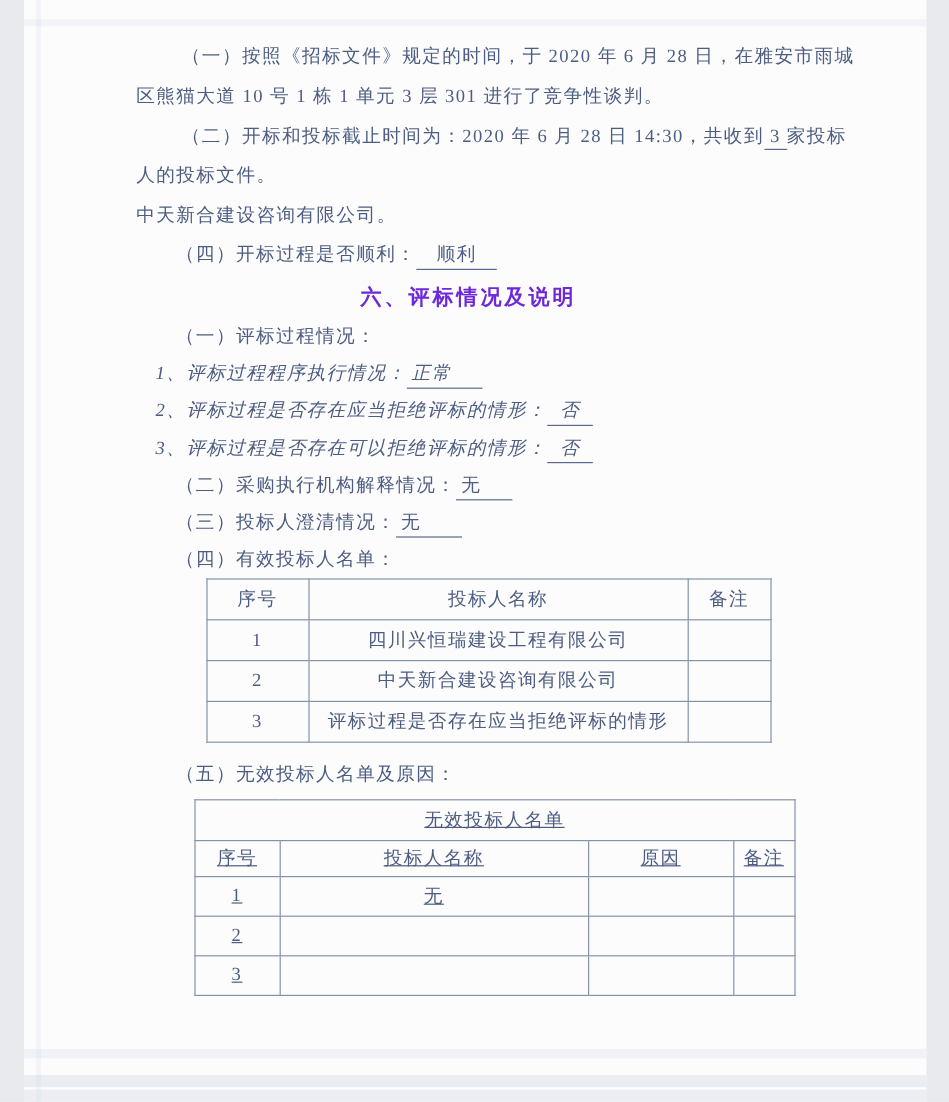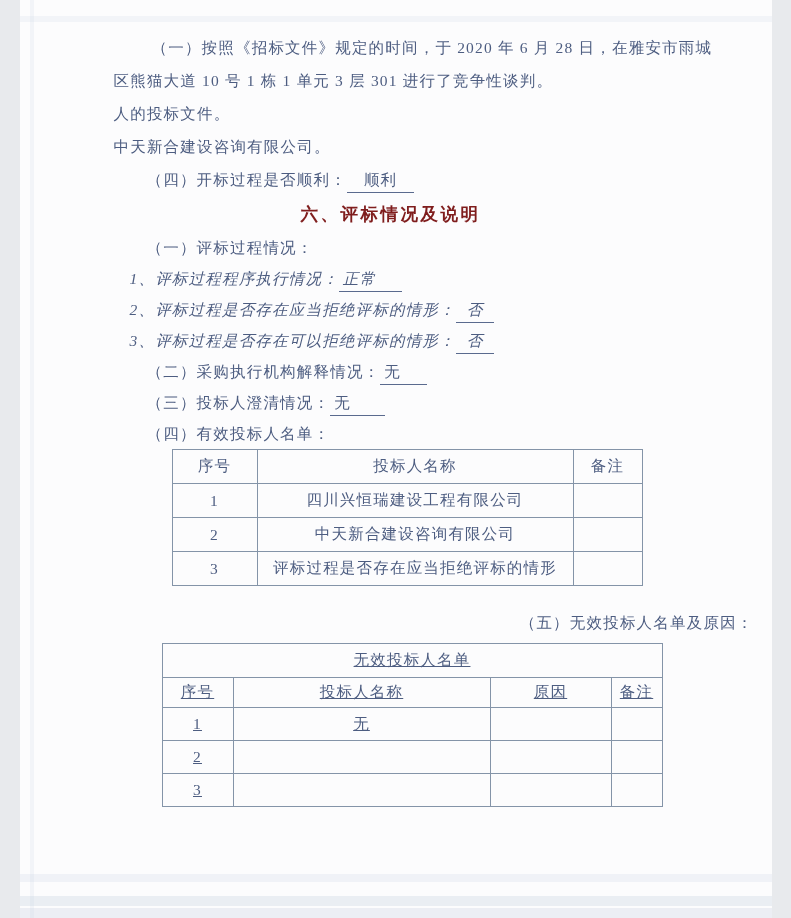--- a/index.html
+++ b/index.html
@@ -42,21 +42,21 @@
   .ul-both{padding-left:17px;padding-right:17px;}
   .ul-right{padding-left:4px;padding-right:26px;}
   .ul-right-lg{padding-left:4px;padding-right:34px;}
   .ul-small{padding-left:11px;padding-right:11px;}
 
   .heading{
     margin:0;margin-left:-24px;
     height:36px;line-height:36px;
     text-align:center;width:602px;
     font-weight:bold;font-size:17.5px;
-    color:#7f1d1d;letter-spacing:2.5px;
+    color:#6d28d9;letter-spacing:2.5px;
   }
 
   table{
     border-collapse:collapse;
     table-layout:fixed;
     font-size:15.5px;letter-spacing:1.2px;color:#4d5d81;
   }
   td,th{
     border:1px solid #8494a8;
     text-align:center;vertical-align:middle;
@@ -65,38 +65,39 @@
     padding:0 2px;
     margin-left:12px;
   }
   .t-valid{margin-left:58px;margin-top:0;width:470px;}
   .t-valid td,.t-valid th{height:33px;}
   .t-valid tbody td{height:33px;}
   .t-invalid{margin-left:48px;margin-top:5px;width:500px;text-decoration:underline;}
   .t-invalid .title-row th{height:33px;}
   .t-invalid .head-row th{height:29px;}
   .t-invalid tbody td{height:32px;}
-  .spacer685{margin-top:22px;height:30px;line-height:30px;text-align:right;}
+  .spacer685{margin-top:12px;height:30px;line-height:30px;}
 </style>
 </head>
 <body>
 
 <div class="page">
 
   <div class="artifact a1"></div>
   <div class="artifact a2"></div>
   <div class="artifact a3"></div>
   <div class="artifact a4"></div>
   <div class="aleft"></div>
 
   <div class="content">
 
     <p class="line indent">（一）按照《招标文件》规定的时间，于 2020 年 6 月 28 日，在雅安市雨城</p>
     <p class="line">区熊猫大道 10 号 1 栋 1 单元 3 层 301 进行了竞争性谈判。</p>
 
+    <p class="line indent"><span>（二）开标和投标截止时间为：2020 年 6 月 28 日 14:30，共收到</span><span class="ul ul-num">3</span><span>家投标</span></p>
     <p class="line">人的投标文件。</p>
 
     <p class="line">中天新合建设咨询有限公司。</p>
 
     <p class="line indent2"><span>（四）开标过程是否顺利：</span><span class="ul ul-both">顺利</span></p>
 
     <h2 class="heading">六、评标情况及说明</h2>
 
     <div class="sec">
       <p class="line indent2">（一）评标过程情况：</p>

